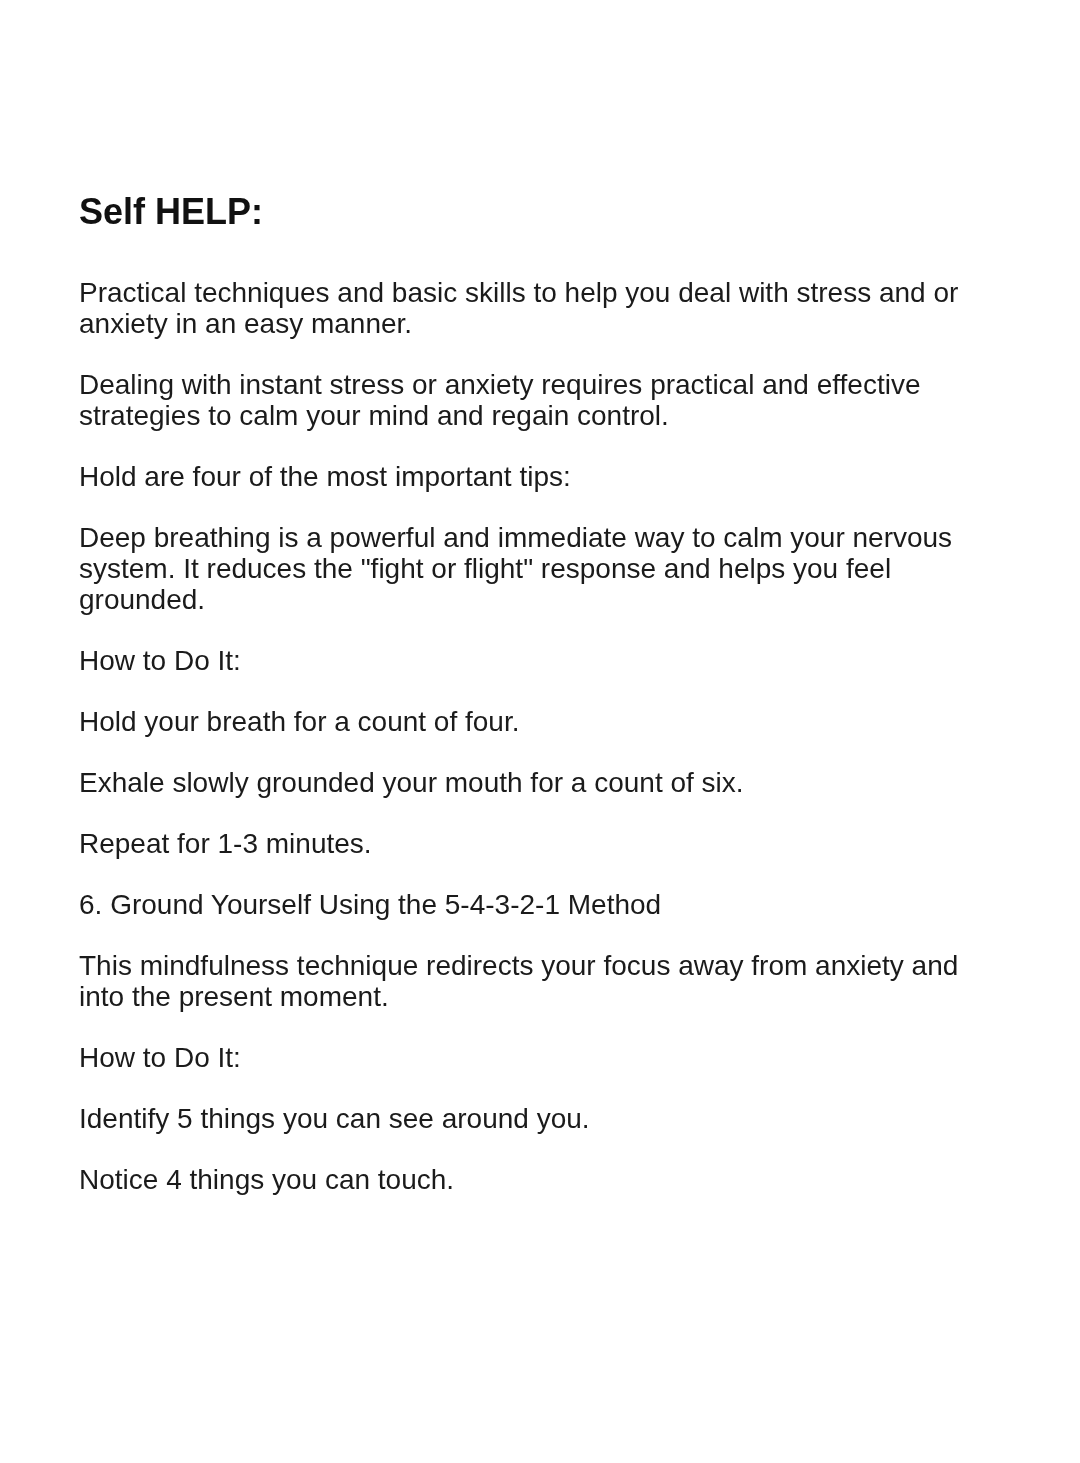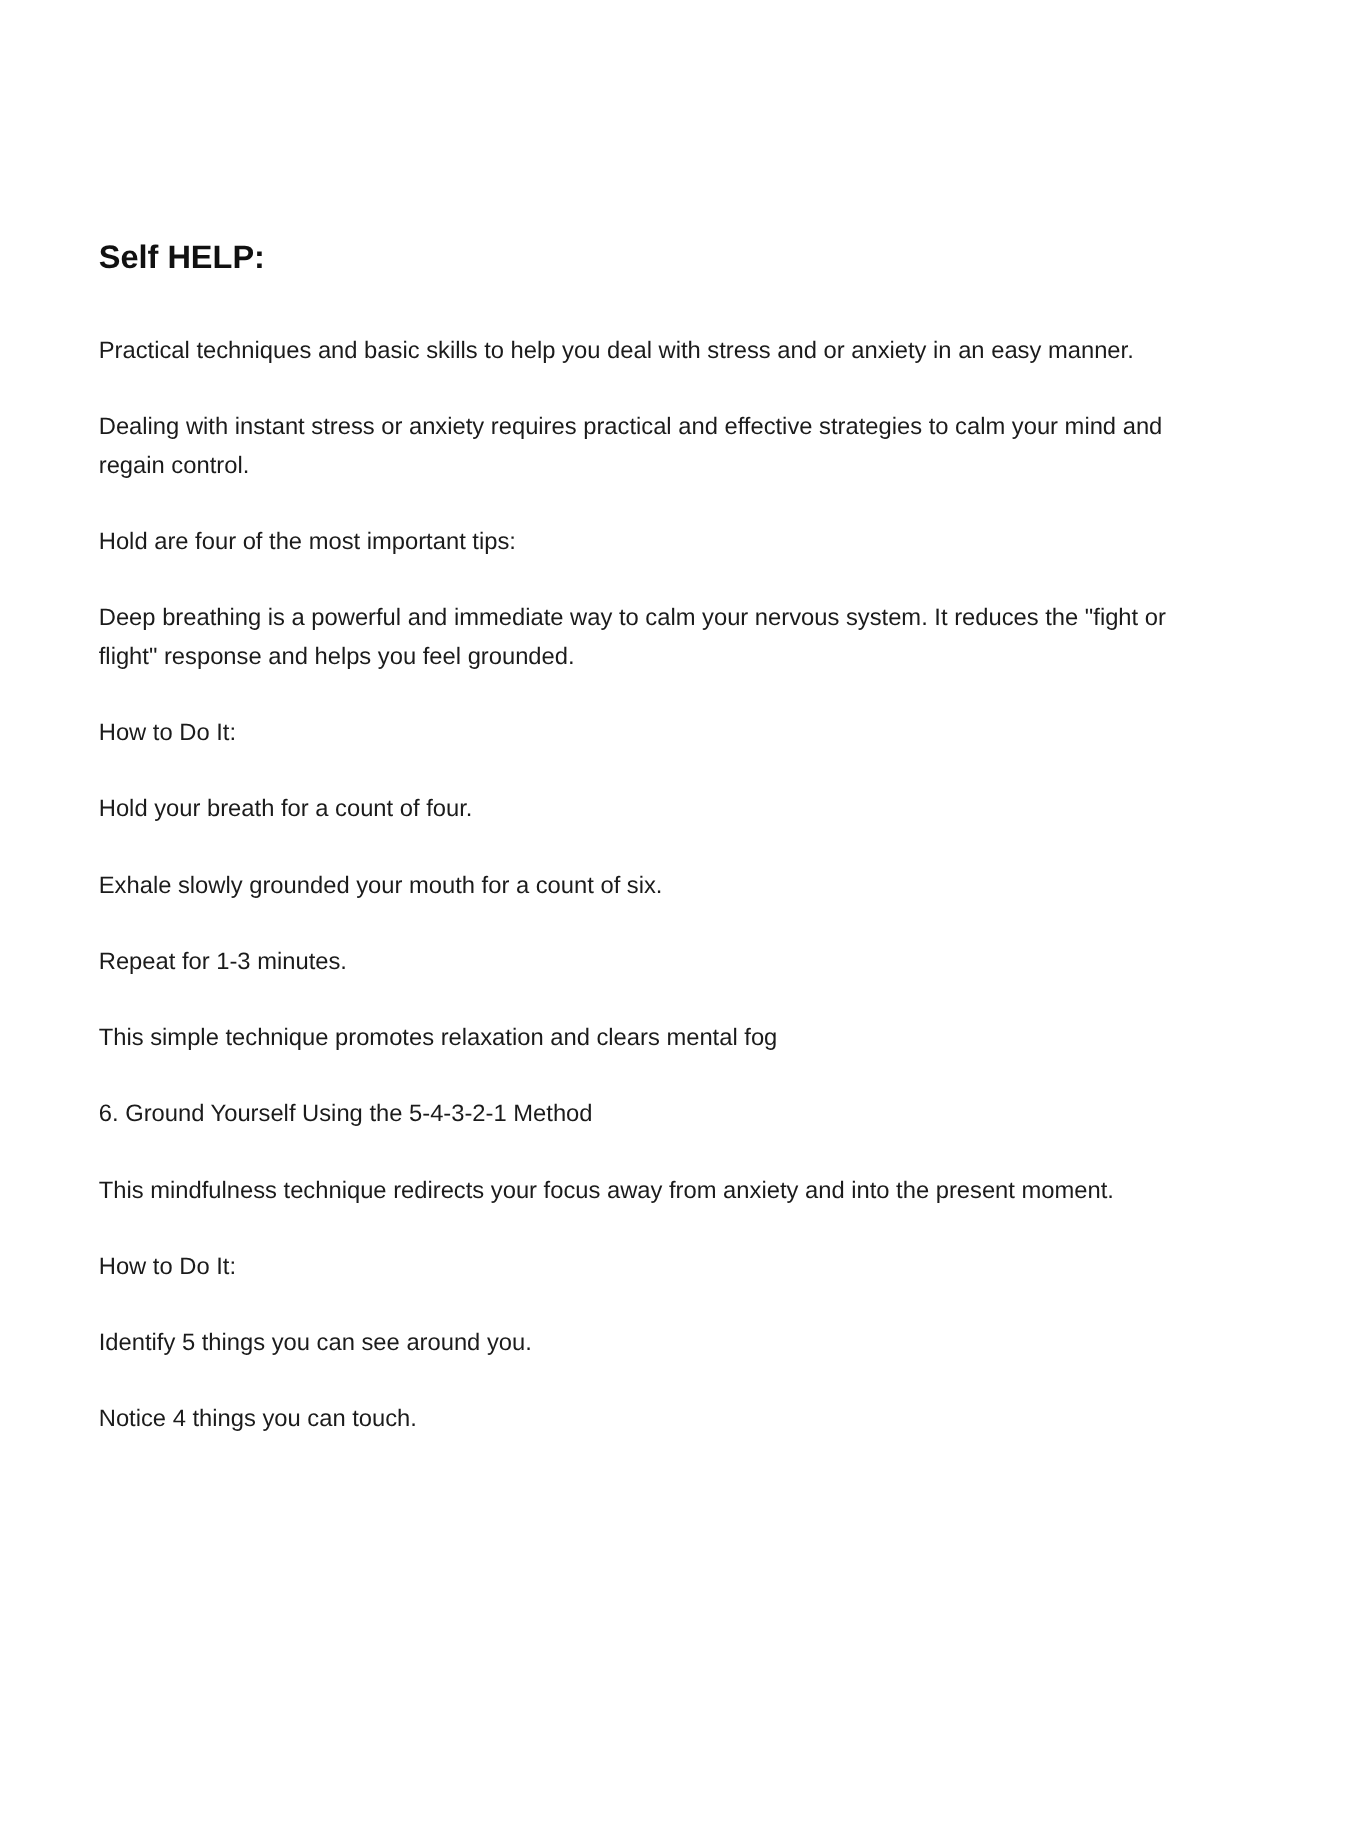--- a/index.html
+++ b/index.html
@@ -17,28 +17,28 @@
     color: #1b1b1b;
     overflow: hidden;
   }
   .doc-content {
     position: absolute;
     top: 190px;
     left: 79px;
     width: 905px;
   }
   .doc-title {
-    font-size: 26px;
+    font-size: 36px;
     font-weight: 700;
     color: #111111;
     margin: 0 0 44px 0;
     line-height: 1.2;
   }
   .doc-paragraph {
-    font-size: 19px;
+    font-size: 28px;
     font-weight: 400;
     line-height: 31px;
     margin: 0 0 30px 0;
     color: #1b1b1b;
   }
 </style>
 </head>
 <body>
 
 <div class="page">
@@ -46,21 +46,20 @@
     <h1 class="doc-title">Self HELP:</h1>
     <div id="paragraphs-container">
         <p class="doc-paragraph">Practical techniques and basic skills to help you deal with stress and or anxiety in an easy manner.</p>
         <p class="doc-paragraph">Dealing with instant stress or anxiety requires practical and effective strategies to calm your mind and regain control.</p>
         <p class="doc-paragraph">Hold are four of the most important tips:</p>
         <p class="doc-paragraph">Deep breathing is a powerful and immediate way to calm your nervous system. It reduces the "fight or flight" response and helps you feel grounded.</p>
         <p class="doc-paragraph">How to Do It:</p>
         <p class="doc-paragraph">Hold your breath for a count of four.</p>
         <p class="doc-paragraph">Exhale slowly grounded your mouth for a count of six.</p>
         <p class="doc-paragraph">Repeat for 1-3 minutes.</p>
-        <p class="doc-paragraph">This simple technique promotes relaxation and clears mental fog</p>
         <p class="doc-paragraph">6. Ground Yourself Using the 5-4-3-2-1 Method</p>
         <p class="doc-paragraph">This mindfulness technique redirects your focus away from anxiety and into the present moment.</p>
         <p class="doc-paragraph">How to Do It:</p>
         <p class="doc-paragraph">Identify 5 things you can see around you.</p>
         <p class="doc-paragraph">Notice 4 things you can touch.</p>
       </div>
   </div>
 </div>
 
 </body></html>

